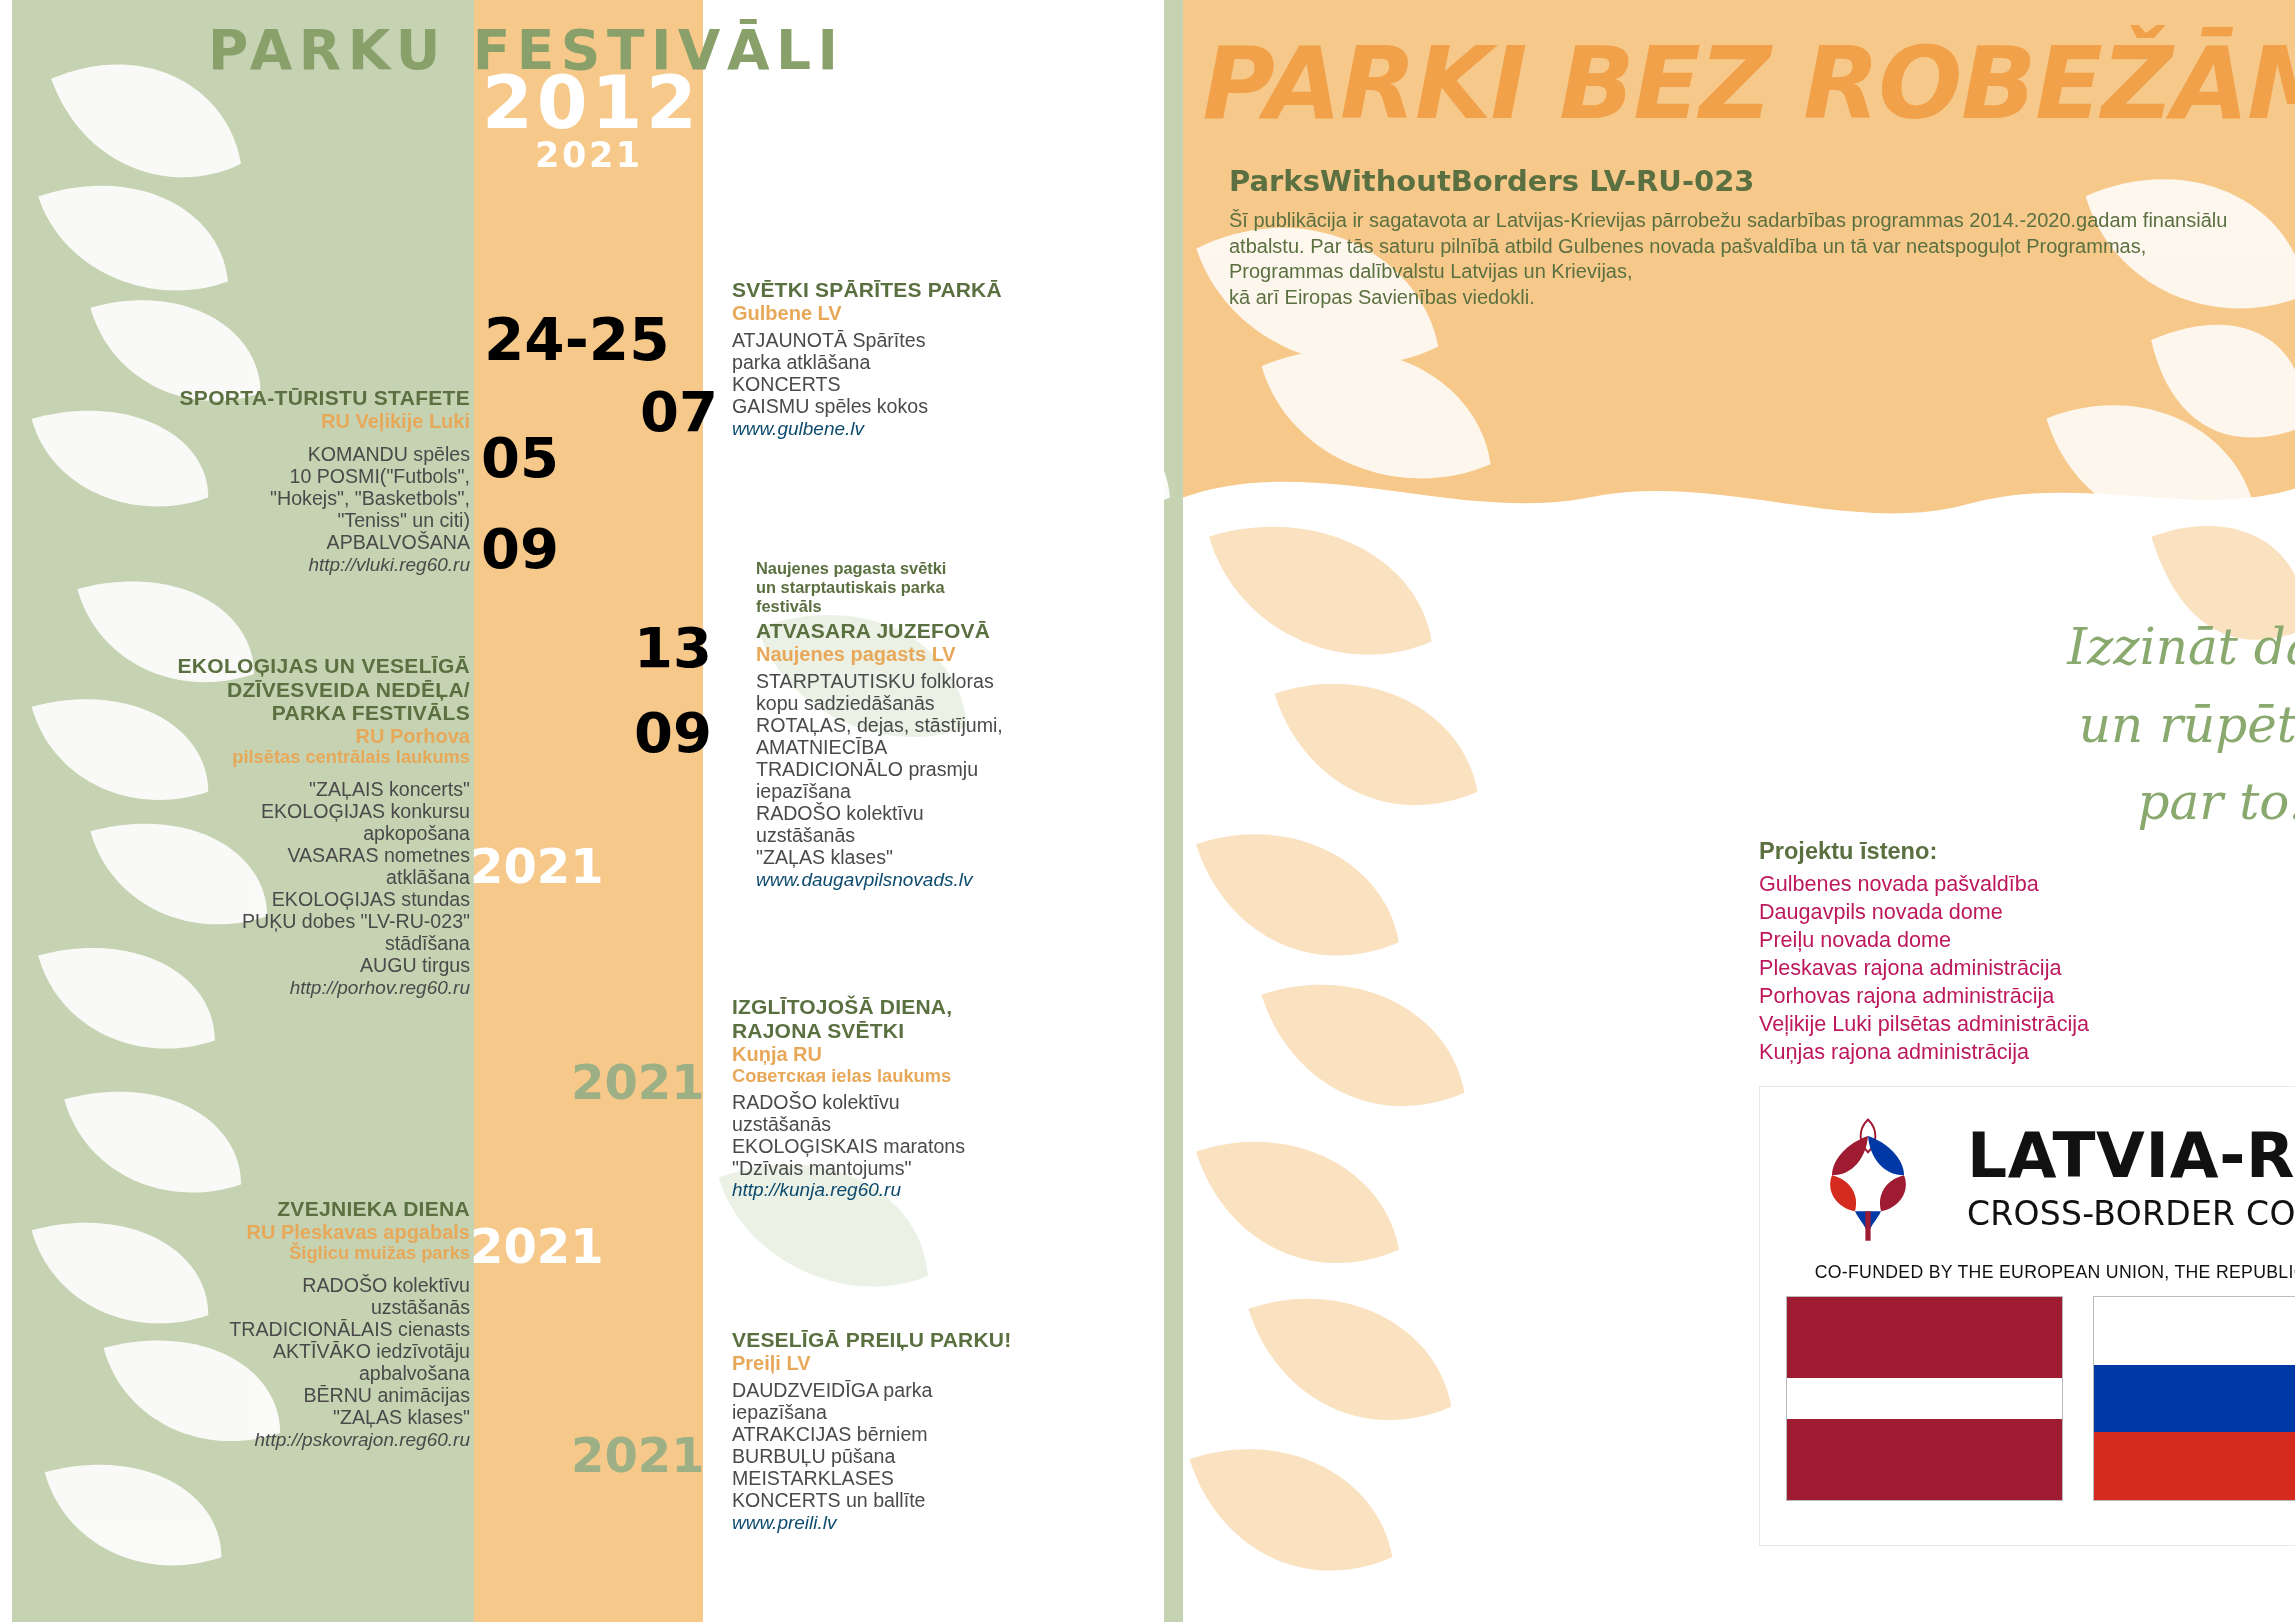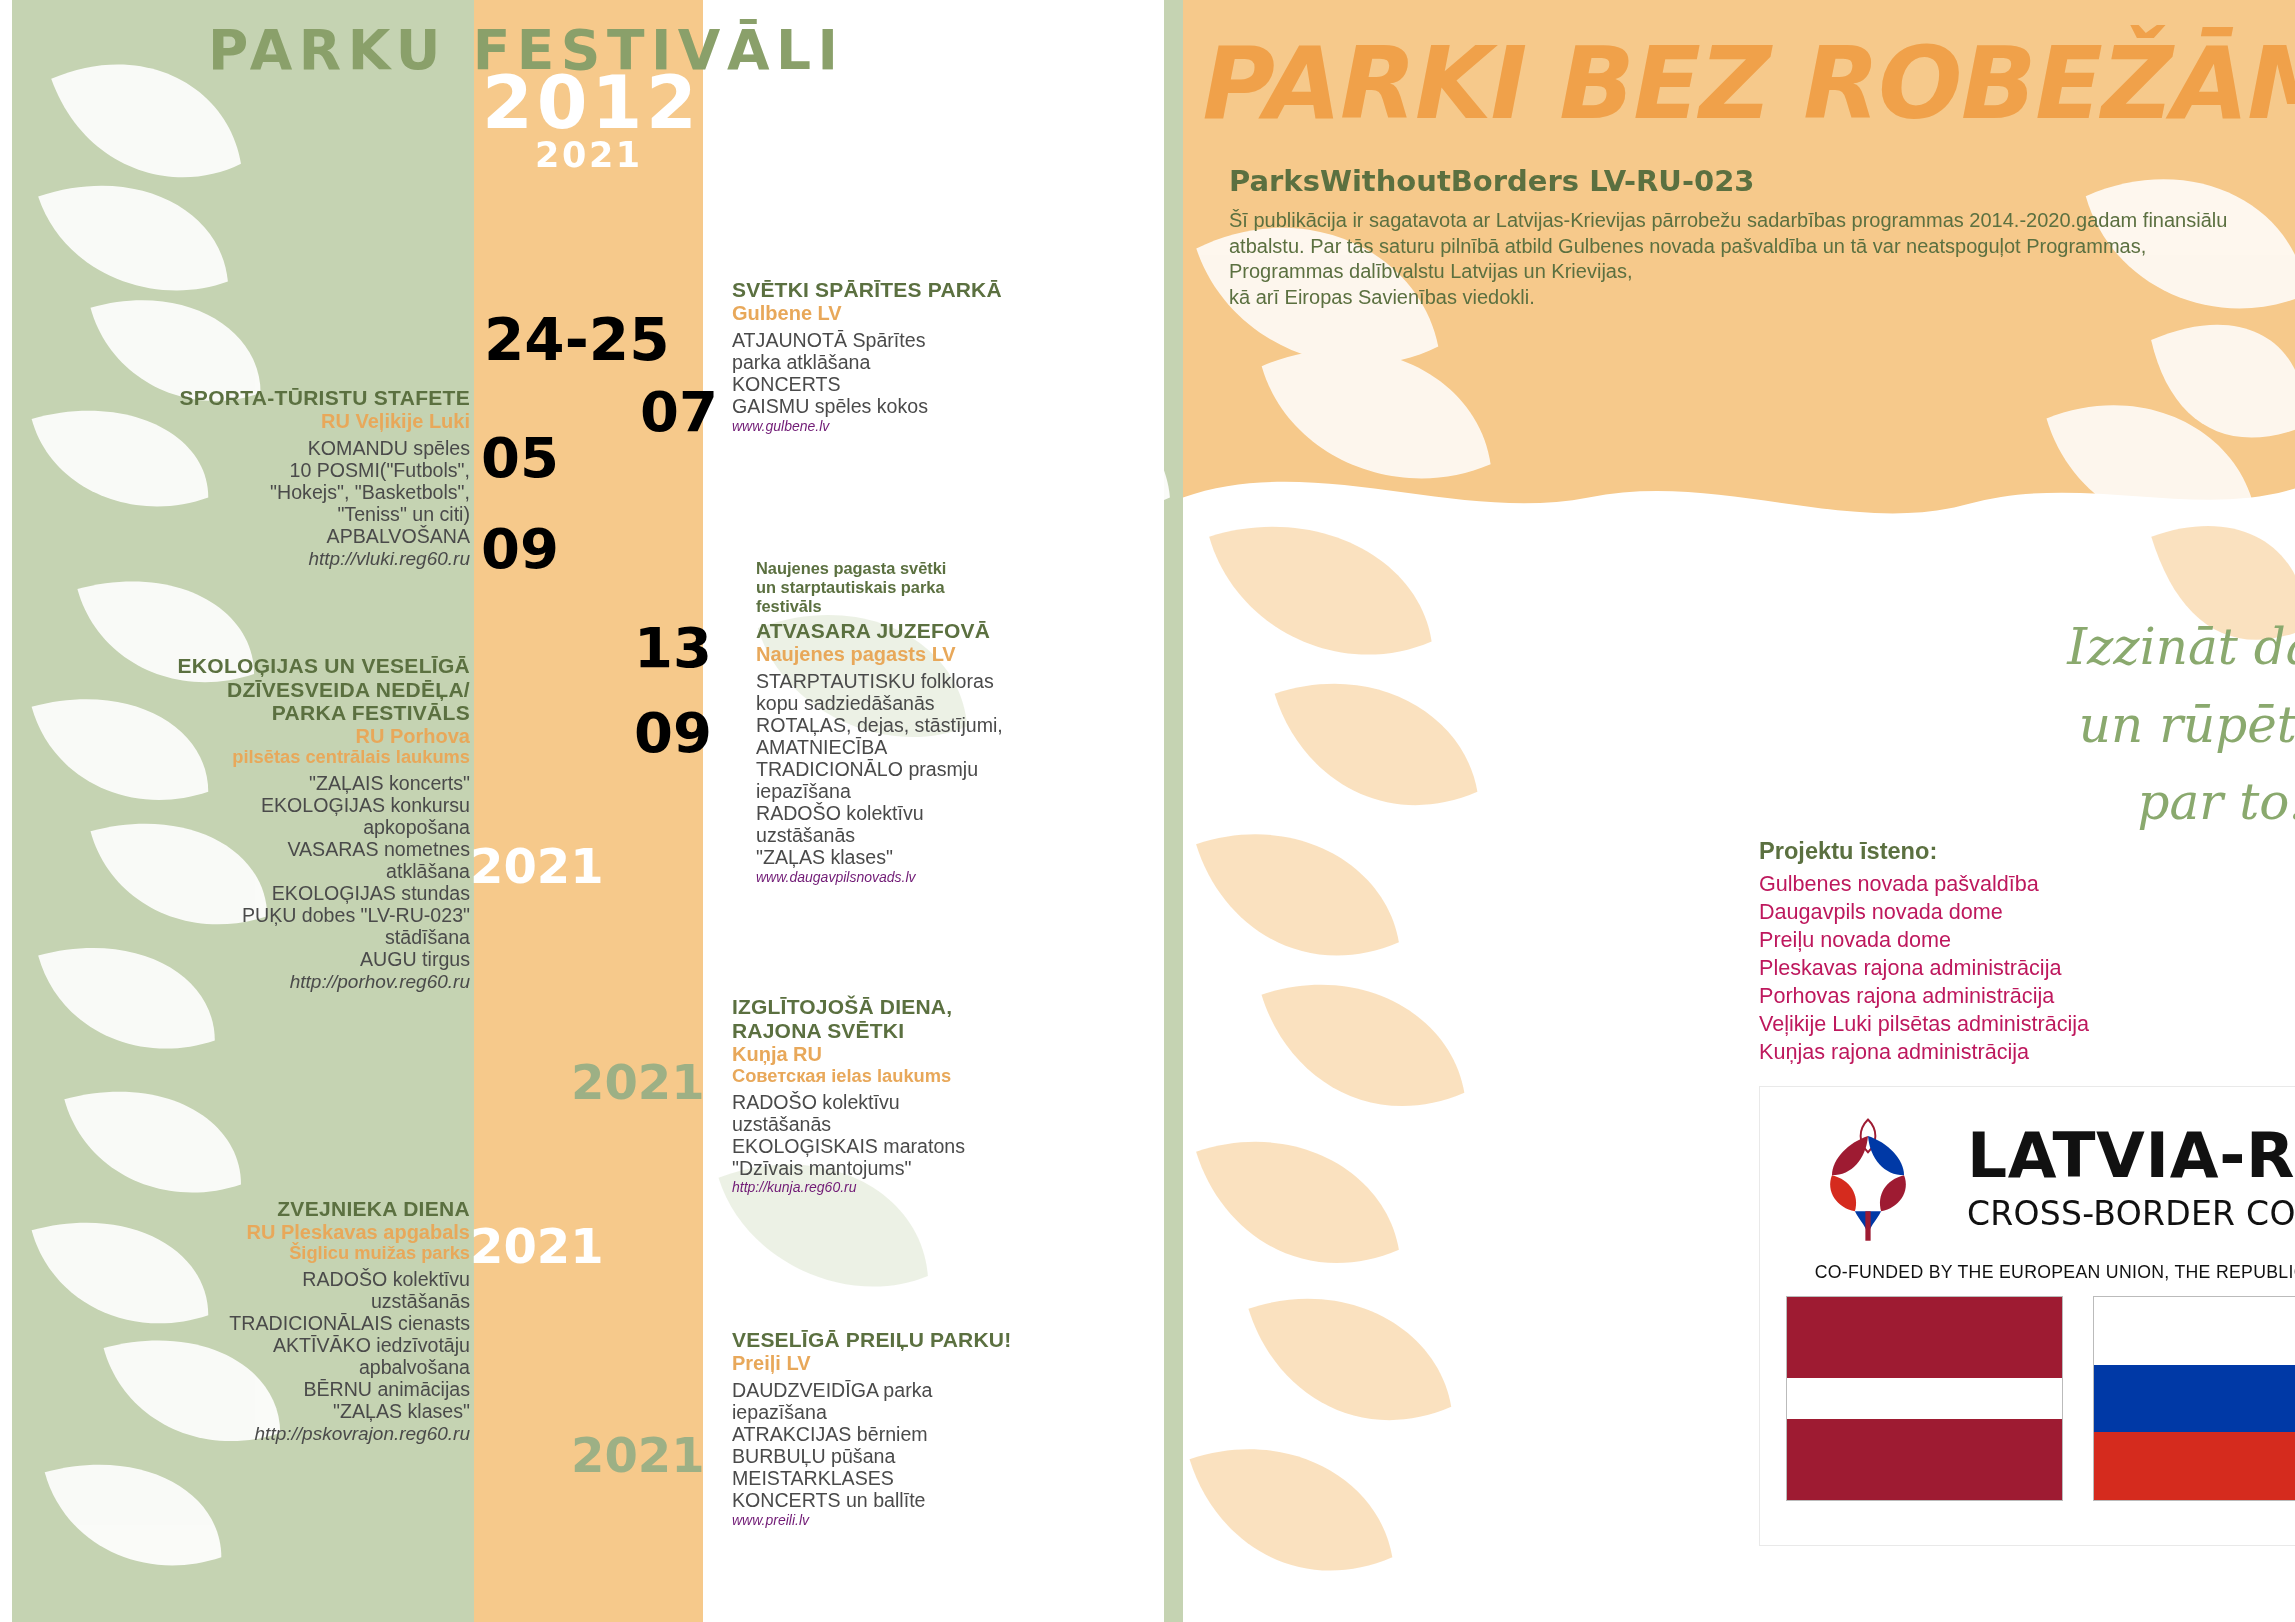--- a/index.html
+++ b/index.html
@@ -50,29 +50,29 @@
   }
   .date-green{
     position:absolute;color:#9db085;font-weight:bold;
     font-family:"DejaVu Sans", sans-serif;line-height:.95;
   }
 
   
   .blk{position:absolute;text-align:right;}
   .blk .hdr{color:#5b7040;font-weight:bold;font-size:21px;line-height:1.12;letter-spacing:0.3px;}
   .blk .sub{color:#e8a85a;font-weight:bold;font-size:20px;line-height:1.12;}
-  .blk .body{color:#4a4a4a;font-size:19.6px;line-height:1.12;margin-top:6px;}
+  .blk .body{color:#4a4a4a;font-size:19.6px;line-height:1.12;margin-top:12px;}
   .blk .link{color:#4a4a4a;font-size:19px;font-style:italic;}
 
   
   .mblk{position:absolute;text-align:left;}
   .mblk .hdr{color:#5b7040;font-weight:bold;font-size:21px;line-height:1.14;letter-spacing:0.2px;}
   .mblk .sub{color:#e8a85a;font-weight:bold;font-size:20px;line-height:1.14;}
   .mblk .body{color:#4a4a4a;font-size:19.6px;line-height:1.12;margin-top:5.2px;}
-  .mblk .link{color:#701a75;font-size:14px;font-style:italic;}
+  .mblk .link{color:#0c4a6e;font-size:19px;font-style:italic;}
   .mblk .pre{color:#5b7040;font-weight:bold;font-size:16.4px;line-height:1.15;}
 
   
   .right{
     position:relative;width:1124px;height:1623px;
     background:#f6c98b;overflow:hidden;flex:0 0 auto;
   }
 
   .big-title{
     position:absolute;left:19.6px;top:26px;width:1086px;

